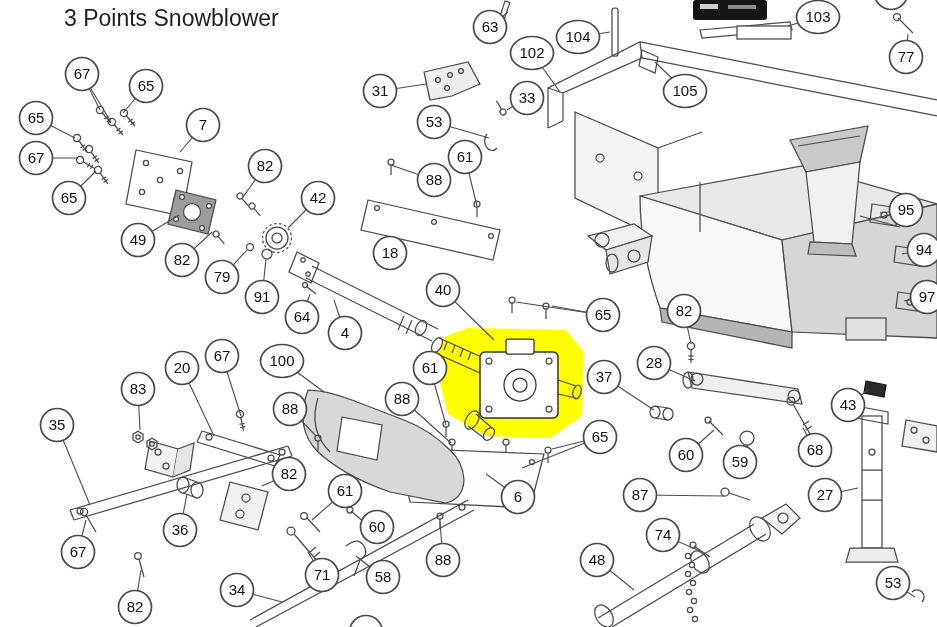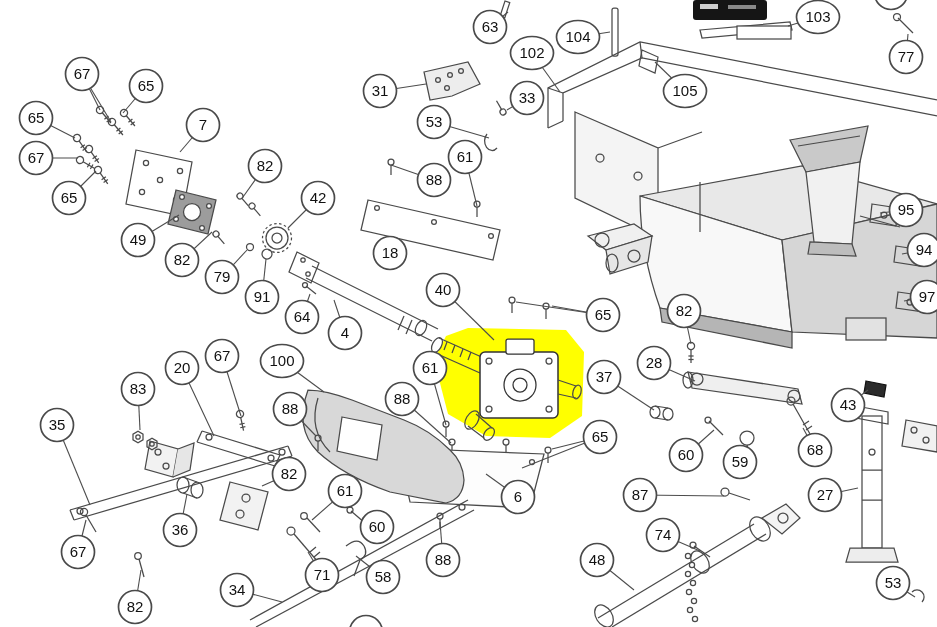--- a/index.html
+++ b/index.html
@@ -651,13 +651,14 @@
           <ellipse cx="135" cy="607" rx="16.5" ry="16.5"></ellipse>
           <text x="135" y="607" dy="0.36em">82</text>
         </g>
         <g>
           <ellipse cx="366" cy="632" rx="16.5" ry="16.5"></ellipse>
           <text x="366" y="632" dy="0.36em">65</text>
         </g>
       </g>
   </svg>
 
+  <div class="title">3 Points Snowblower</div>
 </div>
 
 </body></html>

